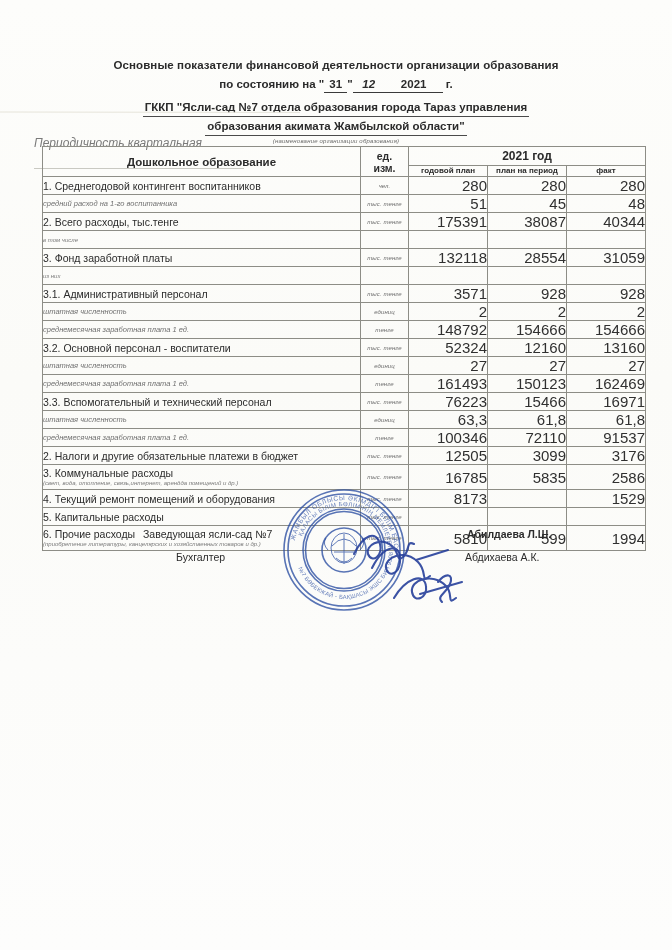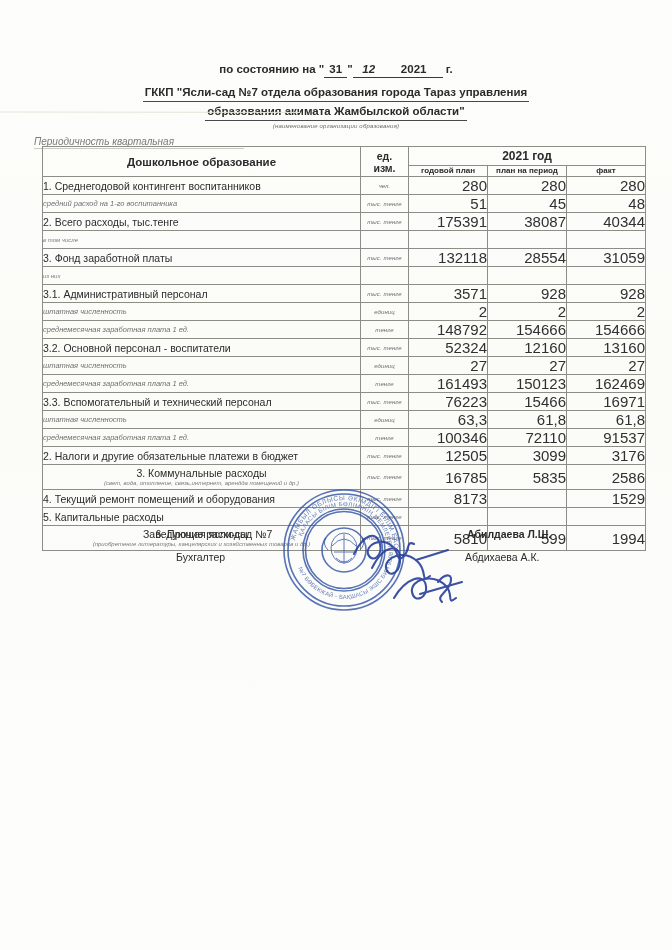--- a/index.html
+++ b/index.html
@@ -23,22 +23,22 @@
   .date-u{border-bottom:1px solid #3a3a3a;display:inline-block;padding:0 3px;}
   .d1{min-width:17px;}
   .d2{min-width:26px;font-style:italic;}
   .d3{min-width:52px;}
   .hdr .l3{font-size:11.5px;font-weight:bold;margin-top:7px;line-height:15px;}
   .org{display:inline-block;border-bottom:1px solid #4a4a4a;padding:0 2px 1px;}
   .caption{font-size:6px;font-style:italic;color:#6b6b6b;margin-top:2px;letter-spacing:.2px;}
 
   .period{
     position:absolute;left:34px;top:136px;
-    font-size:10px;font-style:italic;color:#7a7a7a;
-    border-bottom:1px solid #c9c9c2;padding-bottom:1px;width:210px;
+    font-size:12px;font-style:italic;color:#7a7a7a;
+    border-bottom:1px solid #c9c9c2;padding-bottom:18px;width:210px;
   }
 
   
   table.fin{
     position:absolute;left:34px;top:146px;
     width:604px;
     border-collapse:collapse;
     table-layout:fixed;
     margin-left:8px;
   }
@@ -61,21 +61,21 @@
   }
   td.nm.sub{font-size:7.5px;font-style:italic;color:#6f6f6f;}
   td.nm.subtiny{font-size:6px;font-style:italic;color:#7a7a7a;}
   td.un{
     font-size:6px;font-style:italic;text-align:center;color:#6b6b6b;letter-spacing:.1px;
   }
   td.vv{
     font-size:15px;text-align:right;padding-right:4px;color:#303030;
   }
   td.tall{height:24px;}
-  .nmwrap{display:block;text-align:center;}
+  .nmwrap{display:block;}
   .nmwrap .big{font-size:10.5px;display:block;line-height:12px;}
   .nmwrap .tiny{font-size:6px;font-style:italic;color:#7a7a7a;display:block;line-height:8px;}
 
   
   .sig{position:absolute;font-size:10.5px;}
   .sig1{left:143px;top:528px;}
   .sig2{left:176px;top:551px;}
   .sig3{left:467px;top:528px;font-weight:bold;}
   .sig4{left:465px;top:551px;}
 
@@ -88,20 +88,21 @@
     position:absolute;left:350px;top:520px;width:130px;height:90px;pointer-events:none;
   }
   .strikes{position:absolute;inset:0;pointer-events:none;}
 </style>
 </head>
 <body>
 
 <div class="page">
 
   <div class="hdr">
+    <div class="l1">Основные показатели финансовой деятельности организации образования</div>
     <div class="l2">
       <span>по состоянию на "</span><span class="date-u d1">31</span><span>"</span><span class="date-u d2">12</span><span class="date-u d3">2021</span> <span>г.</span>
     </div>
     <div class="l3">
       <span class="org">ГККП "Ясли-сад №7 отдела образования города Тараз управления</span>
     </div>
     <div class="l3" style="margin-top:2px;">
       <span class="org">образования акимата Жамбылской области"</span>
     </div>
     <div class="caption">(наименование организации образования)</div>

